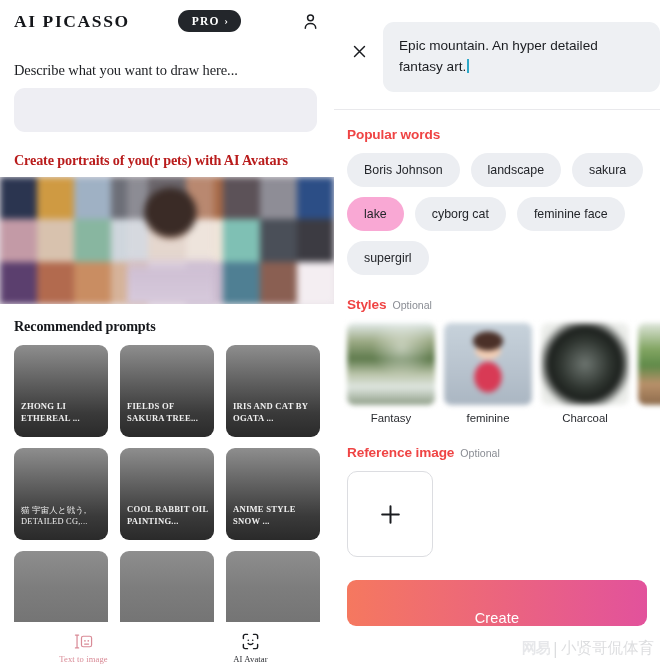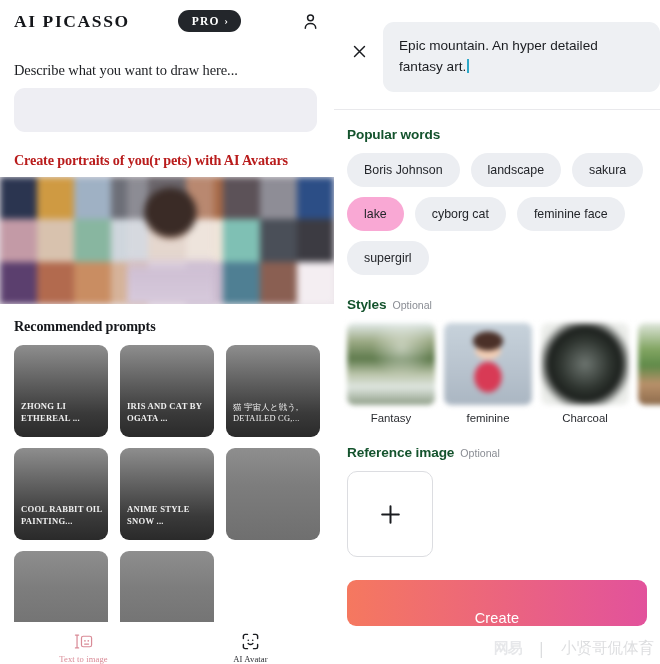--- a/index.html
+++ b/index.html
@@ -166,21 +166,21 @@
   .caret {
     display: inline-block;
     width: 1.5px; height: 14px;
     background: #2fa8c8;
     vertical-align: -2px;
     margin-left: 1px;
   }
   .divider { height: 1px; background: #e9e9ec; margin-top: 17px; width: 326px; }
 
   .sec-title {
-    font-size: 13.6px; font-weight: 600; color: #14532d;
+    font-size: 13.6px; font-weight: 600; color: #ef4444;
     letter-spacing: -0.1px;
   }
   .sec-opt { font-size: 10.6px; color: #8a8d94; margin-left: 6px; font-weight: 400; }
   .sec-head { display: flex; align-items: baseline; padding-left: 13px; }
 
   .chips {
     padding-left: 13px;
     margin-top: 11px;
     display: flex; flex-wrap: wrap; gap: 10px 11px;
     width: 350px;
@@ -273,21 +273,21 @@
     display: flex; flex-direction: column;
     align-items: center; justify-content: center;
     gap: 3px; cursor: pointer;
   }
   .nav-label { font-size: 8.6px; letter-spacing: 0.1px; }
   .nav-item.active .nav-label { color: #d98a96; }
   .nav-item:not(.active) .nav-label { color: #2a2c31; }
 
   .watermark {
     position: absolute; right: 6px; bottom: 5px;
-    display: flex; align-items: center; gap: 17px;
+    display: flex; align-items: center; gap: 3px;
     opacity: .34;
     z-index: 7;
     pointer-events: none;
   }
   .wm-logo {
     font-size: 15px; font-weight: 700; color: #b9bcc2;
     letter-spacing: -1px;
     font-family: "DejaVu Sans", sans-serif;
   }
   .wm-text {
@@ -354,20 +354,23 @@
       <div class="banner-person"></div>
     </div>
 
     <div class="rec-title">Recommended prompts</div>
 
     <div class="rec-grid">
       <div class="rec-card">
         <span>ZHONG LI ETHEREAL ...</span>
       </div>
       <div class="rec-card">
+        <span>FIELDS OF SAKURA TREE...</span>
+      </div>
+      <div class="rec-card">
         <span>IRIS AND CAT BY OGATA ...</span>
       </div>
       <div class="rec-card cjk">
         <span>猫 宇宙人と戦う, DETAILED CG,...</span>
       </div>
       <div class="rec-card">
         <span>COOL RABBIT OIL PAINTING...</span>
       </div>
       <div class="rec-card">
         <span>ANIME STYLE SNOW ...</span>

